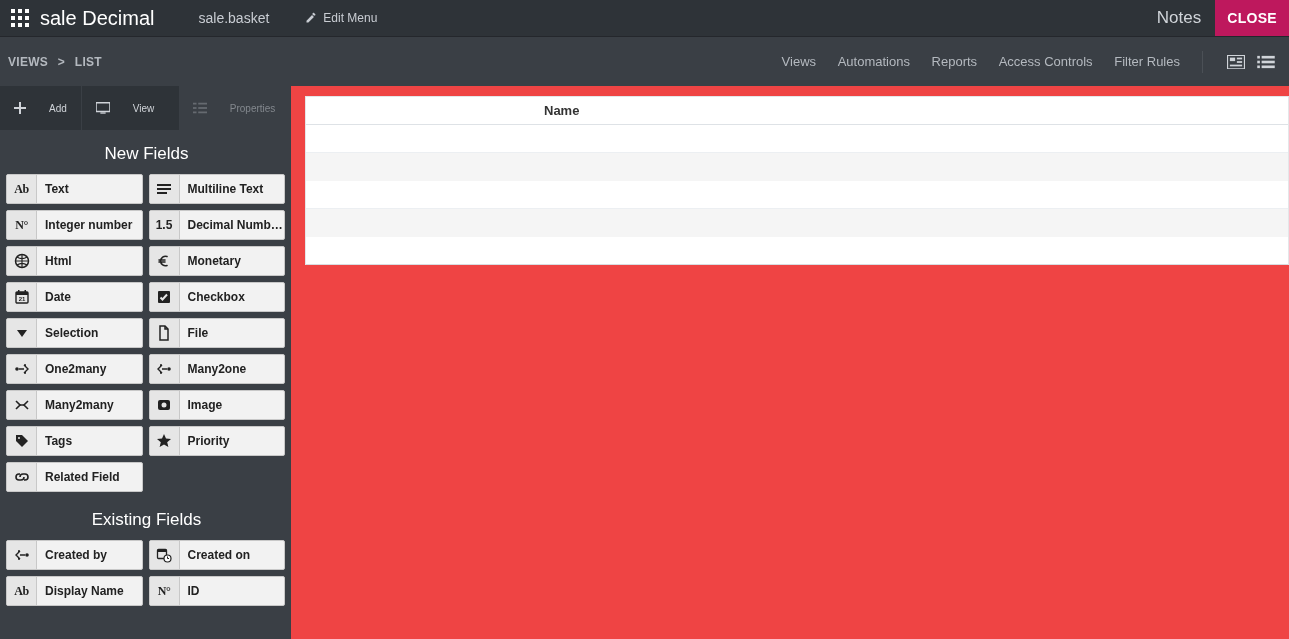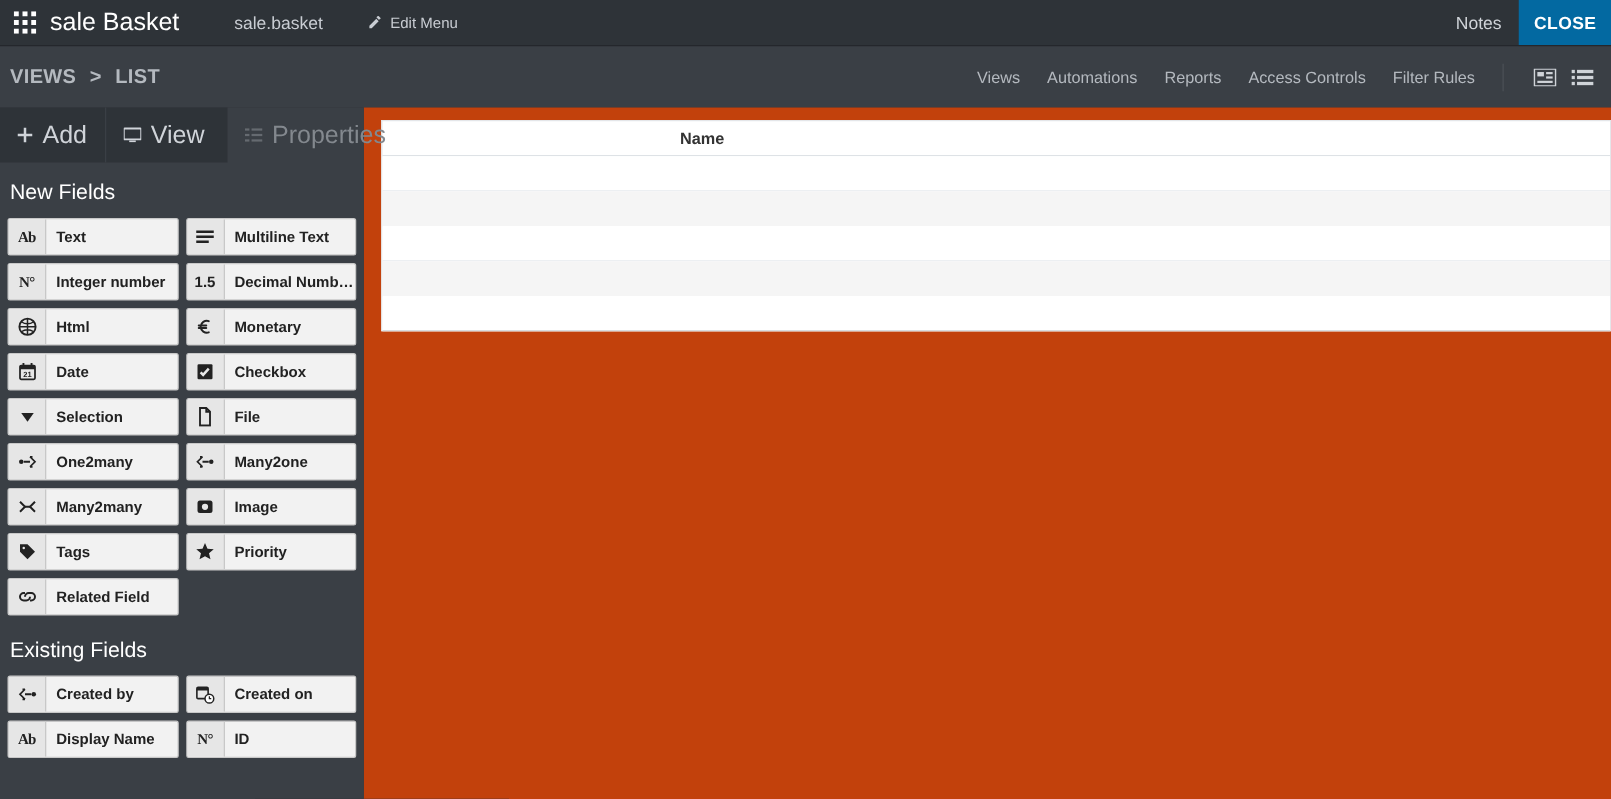--- a/index.html
+++ b/index.html
@@ -7,66 +7,66 @@
 
   
   .topbar { display: flex; align-items: center; height: 36px; background: #2e3338; color: #fff; padding: 0 0 0 6px; }
   .apps-icon { width: 28px; height: 28px; display: flex; align-items: center; justify-content: center; cursor: pointer; }
   .apps-icon svg { width: 18px; height: 18px; fill: #fff; }
   .topbar .app-title { font-size: 20px; font-weight: 500; color: #fff; margin-left: 6px; }
   .topbar .tech-name { font-size: 14px; color: #c9cdd3; margin-left: 44px; }
   .edit-menu { display: inline-flex; align-items: center; color: #c9cdd3; margin-left: 36px; font-size: 12px; cursor: pointer; }
   .edit-menu svg { width: 12px; height: 12px; fill: #c9cdd3; margin-right: 6px; }
   .topbar .spacer { flex: 1; }
-  .notes-link { color: #d0d4d9; margin-right: 14px; font-size: 14px; cursor: pointer; }
-  .close-btn { background: #0369a1; color: #fff; height: 36px; display: flex; align-items: center; padding: 0 12px; font-weight: 700; font-size: 14px; letter-spacing: .3px; cursor: pointer; }
+  .notes-link { color: #d0d4d9; margin-right: 14px; font-size: 17px; cursor: pointer; }
+  .close-btn { background: #be185d; color: #fff; height: 36px; display: flex; align-items: center; padding: 0 12px; font-weight: 700; font-size: 14px; letter-spacing: .3px; cursor: pointer; }
 
   
   .headerbar { display: flex; align-items: center; height: 50px; background: #3a3f45; color: #b4b9bf; padding: 0 12px 0 8px; border-top: 1px solid #24272c; }
-  .breadcrumb { font-size: 16px; font-weight: 600; color: #b4b9bf; letter-spacing: .3px; }
+  .breadcrumb { font-size: 12px; font-weight: 600; color: #b4b9bf; letter-spacing: .3px; }
   .breadcrumb .sep { margin: 0 6px; color: #b4b9bf; }
   .headerbar .spacer { flex: 1; }
   .header-links a { color: #b4b9bf; font-size: 13px; margin-left: 18px; cursor: pointer; }
   .header-icons { display: flex; align-items: center; margin-left: 22px; border-left: 1px solid #4b5056; padding-left: 14px; }
   .hicon { width: 22px; height: 22px; display: flex; align-items: center; justify-content: center; margin-left: 8px; cursor: pointer; }
   .hicon svg { width: 18px; height: 14px; fill: #d0d4d9; }
 
   
   .main { position: absolute; top: 86px; bottom: 0; left: 0; right: 0; display: flex; }
 
   
   .sidepanel { width: 291px; background: #3a3f45; display: flex; flex-direction: column; position: relative; }
   .tabs { display: flex; height: 44px; }
-  .tab { display: flex; align-items: center; color: #d0d4d9; font-size: 20px; cursor: pointer; padding: 0 14px; gap: 8px; }
+  .tab { display: flex; align-items: center; color: #d0d4d9; font-size: 10px; cursor: pointer; padding: 0 14px; gap: 23px; }
   .tab.add { background: #2e3338; flex: 0 0 72px; font-weight: 500; }
   .tab.view { flex: 0 0 98px; background: #2e3338; border-left: 1px solid #3a3f45; }
   .tab.active { background: #2e3338; }
   .tab.props { flex: 1; color: #83888e; }
   .tab svg { width: 14px; height: 14px; fill: currentColor; }
   .tab.add svg { width: 12px; height: 12px; }
 
   .panel-scroll { position: relative; flex: 1; overflow: hidden; }
   .panel-inner { position: absolute; inset: 0; overflow-y: auto; padding: 8px 6px 20px 6px; }
 
-  .section-title { font-size: 17px; font-weight: 500; color: #fff; margin: 6px 0 10px 2px; }
+  .section-title { font-size: 17px; font-weight: 500; color: #fff; margin: 6px 0 10px 2px; text-align: center; }
 
   .field-grid { display: grid; grid-template-columns: 1fr 1fr; gap: 6px; margin-bottom: 18px; }
   .field-btn { display: flex; align-items: stretch; height: 30px; background: #f2f2f2; color: #222; border: 1px solid #c8c8c8; border-radius: 2px; cursor: pointer; overflow: hidden; font-size: 12px; font-weight: 600; }
   .field-btn .ico { width: 30px; flex: 0 0 30px; background: #e6e6e6; border-right: 1px solid #c8c8c8; display: flex; align-items: center; justify-content: center; color: #222; }
   .field-btn .ico svg { width: 16px; height: 16px; fill: #222; }
   .field-btn .ico.txt { font-family: Georgia, "Times New Roman", serif; font-weight: 700; font-size: 12px; letter-spacing: -.5px; }
   .field-btn .lbl { flex: 1; display: flex; align-items: center; padding: 0 8px; white-space: nowrap; overflow: hidden; text-overflow: ellipsis; }
 
   
   .panel-inner::-webkit-scrollbar { width: 14px; }
   .panel-inner::-webkit-scrollbar-track { background: #e0e0e0; }
   .panel-inner::-webkit-scrollbar-thumb { background: #bdbdbd; border: 2px solid #e0e0e0; border-radius: 2px; }
 
   
-  .content { flex: 1; background: #c2410c; display: flex; flex-direction: column; overflow: hidden; padding: 10px 0 0 14px; }
+  .content { flex: 1; background: #ef4444; display: flex; flex-direction: column; overflow: hidden; padding: 10px 0 0 14px; }
   .list-card { background: #fff; border: 1px solid #e4e6e9; border-bottom: 0; }
   .list-head { height: 28px; display: flex; align-items: center; border-bottom: 1px solid #dee2e6; }
   .list-head .col { flex: 1; padding: 0 8px; font-weight: 700; color: #333; font-size: 13px; display: flex; align-items: center; }
   .list-head .handle, .list-body .handle { width: 230px; flex: 0 0 230px; }
   .list-body .row { height: 28px; border-bottom: 1px solid #eceff2; background: #fff; display: flex; }
   .gap-row { height: 28px; background: #f5f5f5; }
   .list-body .row.last { border-bottom: 1px solid #d8dce0; }
 
 </style>
 </head>
@@ -79,21 +79,21 @@
         <rect x="7" y="0" width="4" height="4"></rect>
         <rect x="14" y="0" width="4" height="4"></rect>
         <rect x="0" y="7" width="4" height="4"></rect>
         <rect x="7" y="7" width="4" height="4"></rect>
         <rect x="14" y="7" width="4" height="4"></rect>
         <rect x="0" y="14" width="4" height="4"></rect>
         <rect x="7" y="14" width="4" height="4"></rect>
         <rect x="14" y="14" width="4" height="4"></rect>
       </svg>
   </div>
-  <div class="app-title">sale Basket</div>
+  <div class="app-title">sale Decimal</div>
   <div class="tech-name">sale.basket</div>
   <div class="edit-menu">
     <svg viewBox="0 0 16 16">
         <path d="M2 11.5V14h2.5l7.4-7.4-2.5-2.5L2 11.5zM13.7 4.3c.4-.4.4-1 0-1.4l-1.6-1.6c-.4-.4-1-.4-1.4 0l-1.2 1.2 2.5 2.5 1.7-.7z"></path>
       </svg>
     <span>Edit Menu</span>
   </div>
   <div class="spacer"></div>
   <a class="notes-link">Notes</a>
   <div class="close-btn">CLOSE</div>

